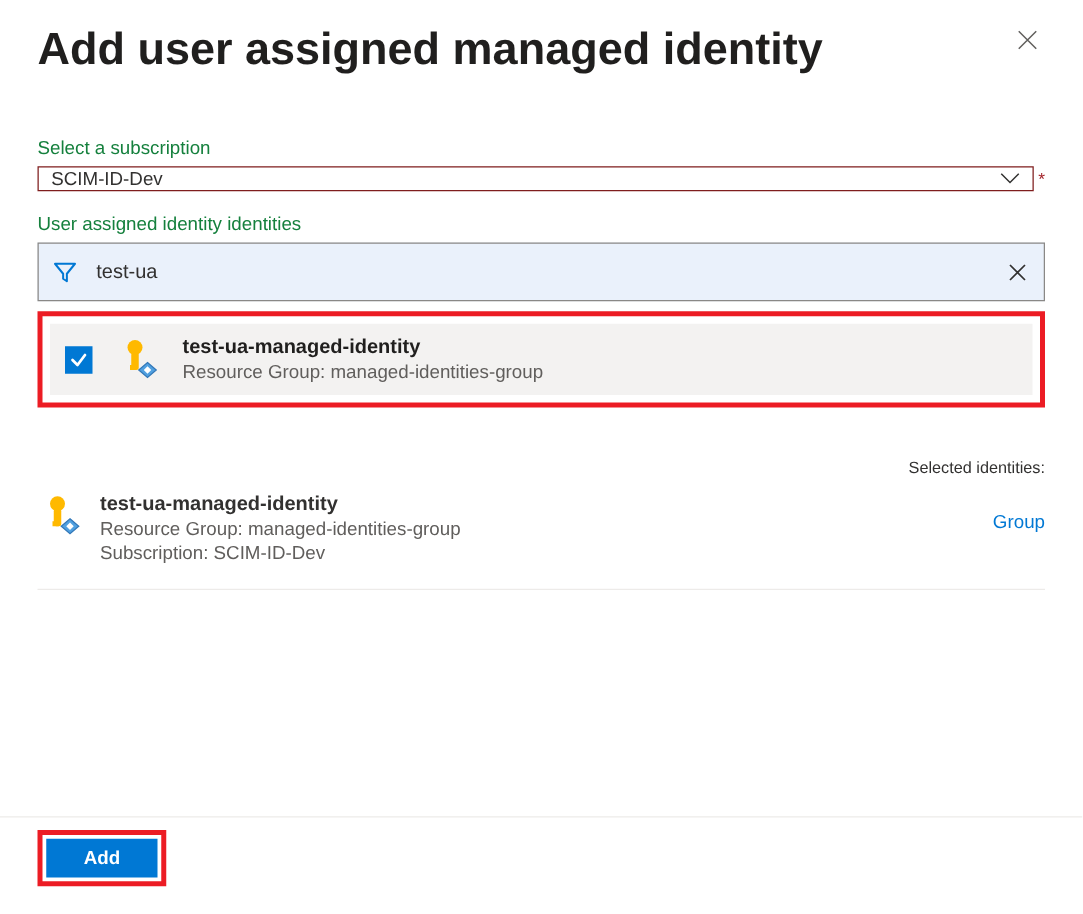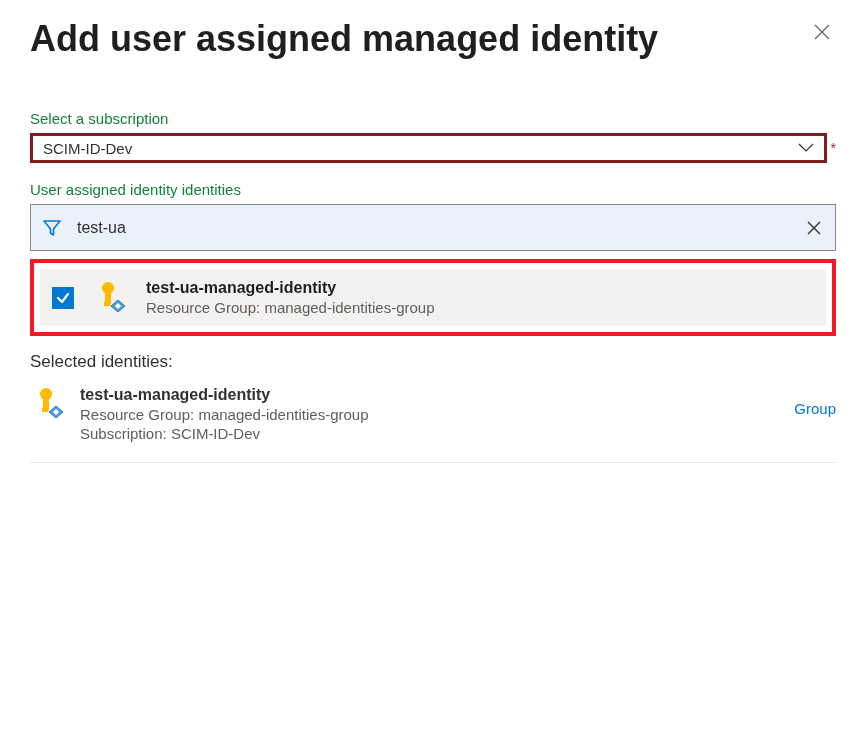--- a/index.html
+++ b/index.html
@@ -48,23 +48,23 @@
       display: block;
     }
     .select-wrap {
       display: flex;
       align-items: center;
       gap: 4px;
       margin-bottom: 18px;
     }
     .select {
       flex: 1;
-      border: 3px solid #7f1d1d;
+      border: 1px solid #7f1d1d;
       padding: 6px 10px;
-      height: 30px;
+      height: 20px;
       display: flex;
       align-items: center;
       justify-content: space-between;
       font-size: 15px;
       cursor: pointer;
       background: #fff;
     }
     .chevron-down {
       width: 16px;
       height: 10px;
@@ -137,23 +137,24 @@
       font-weight: 600;
       font-size: 16px;
       color: #201f1e;
     }
     .result-text .rg {
       font-size: 15px;
       color: #605e5c;
       margin-top: 2px;
     }
     .section-label {
-      font-size: 17px;
-      margin-top: 16px;
+      font-size: 13px;
+      margin-top: 40px;
       margin-bottom: 14px;
+      text-align: right;
     }
     .selected-row {
       display: flex;
       align-items: flex-start;
       gap: 14px;
       border-bottom: 1px solid #edebe9;
       padding-bottom: 20px;
     }
     .selected-text { flex: 1; }
     .selected-text .name { font-weight: 600; font-size: 16px; }
@@ -260,13 +261,18 @@
       </div>
       <div class="selected-text">
         <div class="name">test-ua-managed-identity</div>
         <div class="meta">Resource Group: managed-identities-group</div>
         <div class="meta">Subscription: SCIM-ID-Dev</div>
       </div>
       <div class="remove-link">Group</div>
     </div>
   </div>
 
+  <div class="footer">
+    <div class="add-highlight">
+      <button class="add-btn">Add</button>
+    </div>
+  </div>
 </div>
 
 </body></html>

